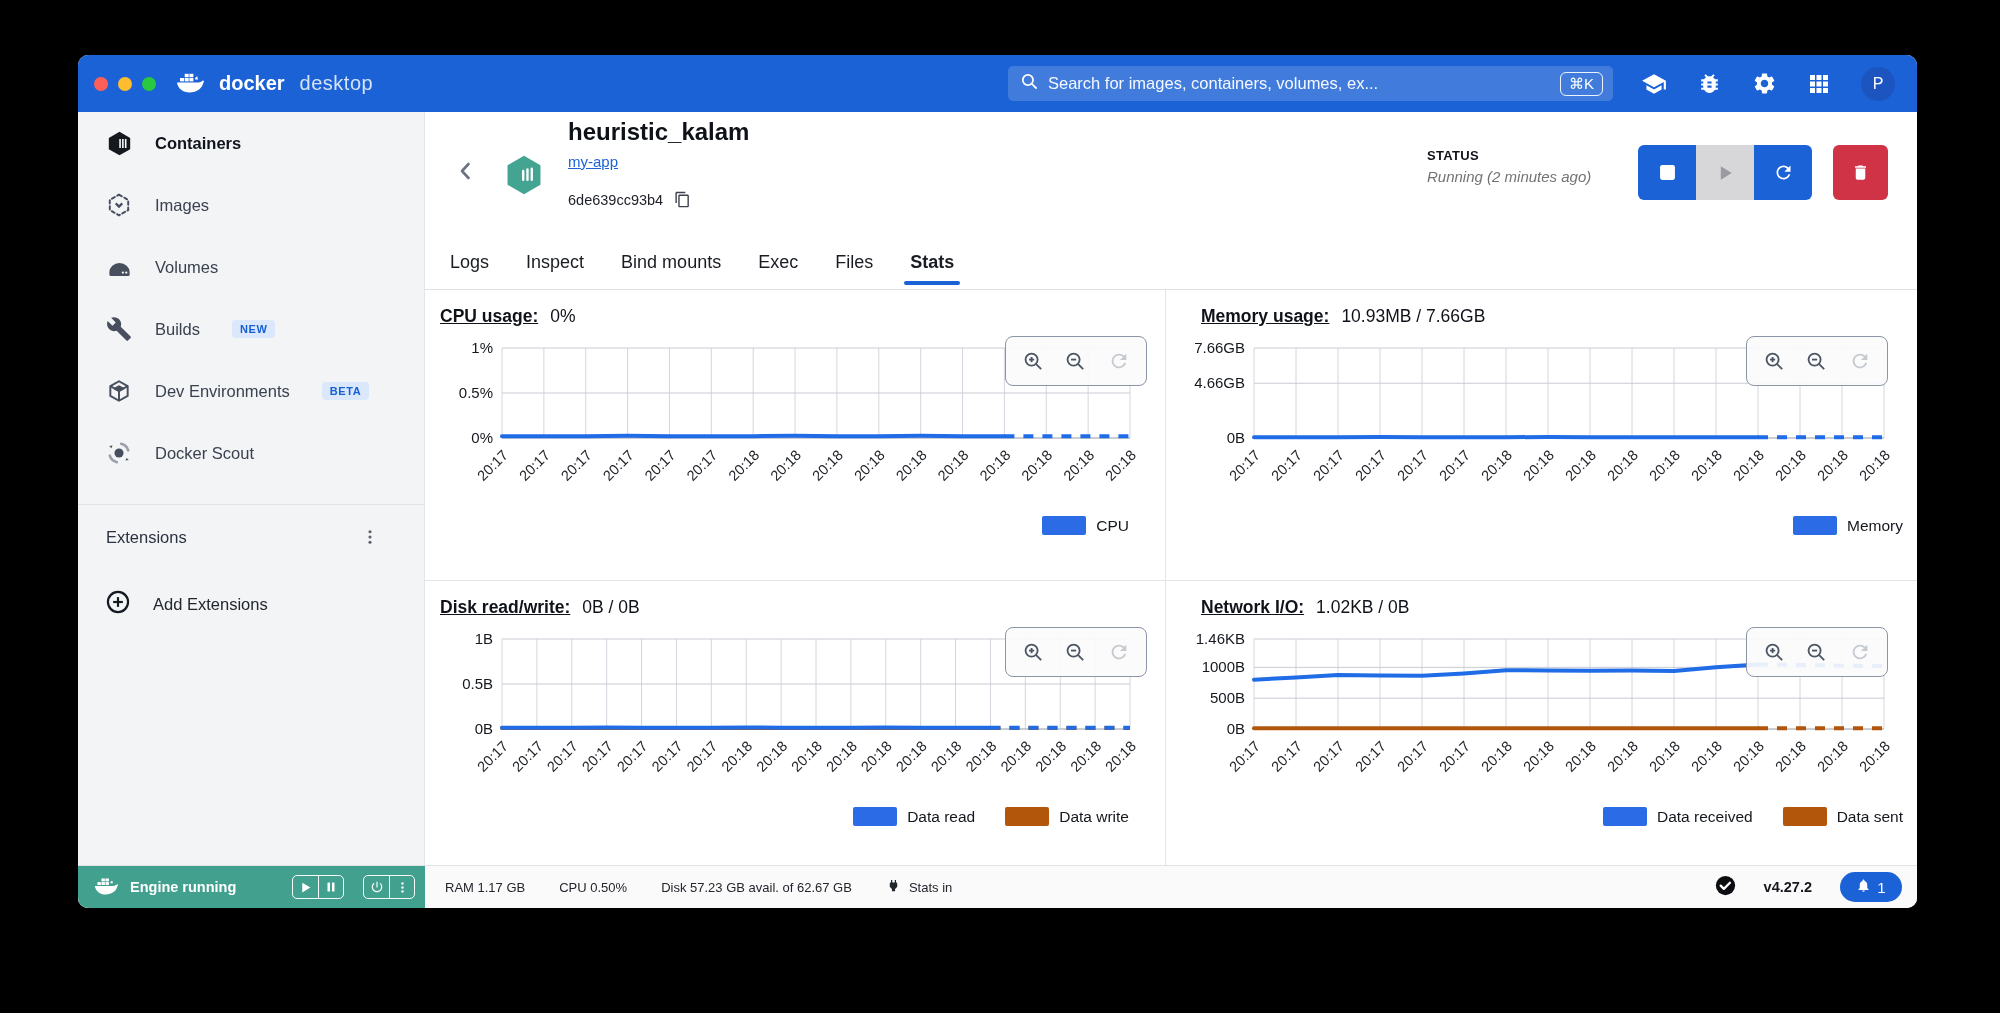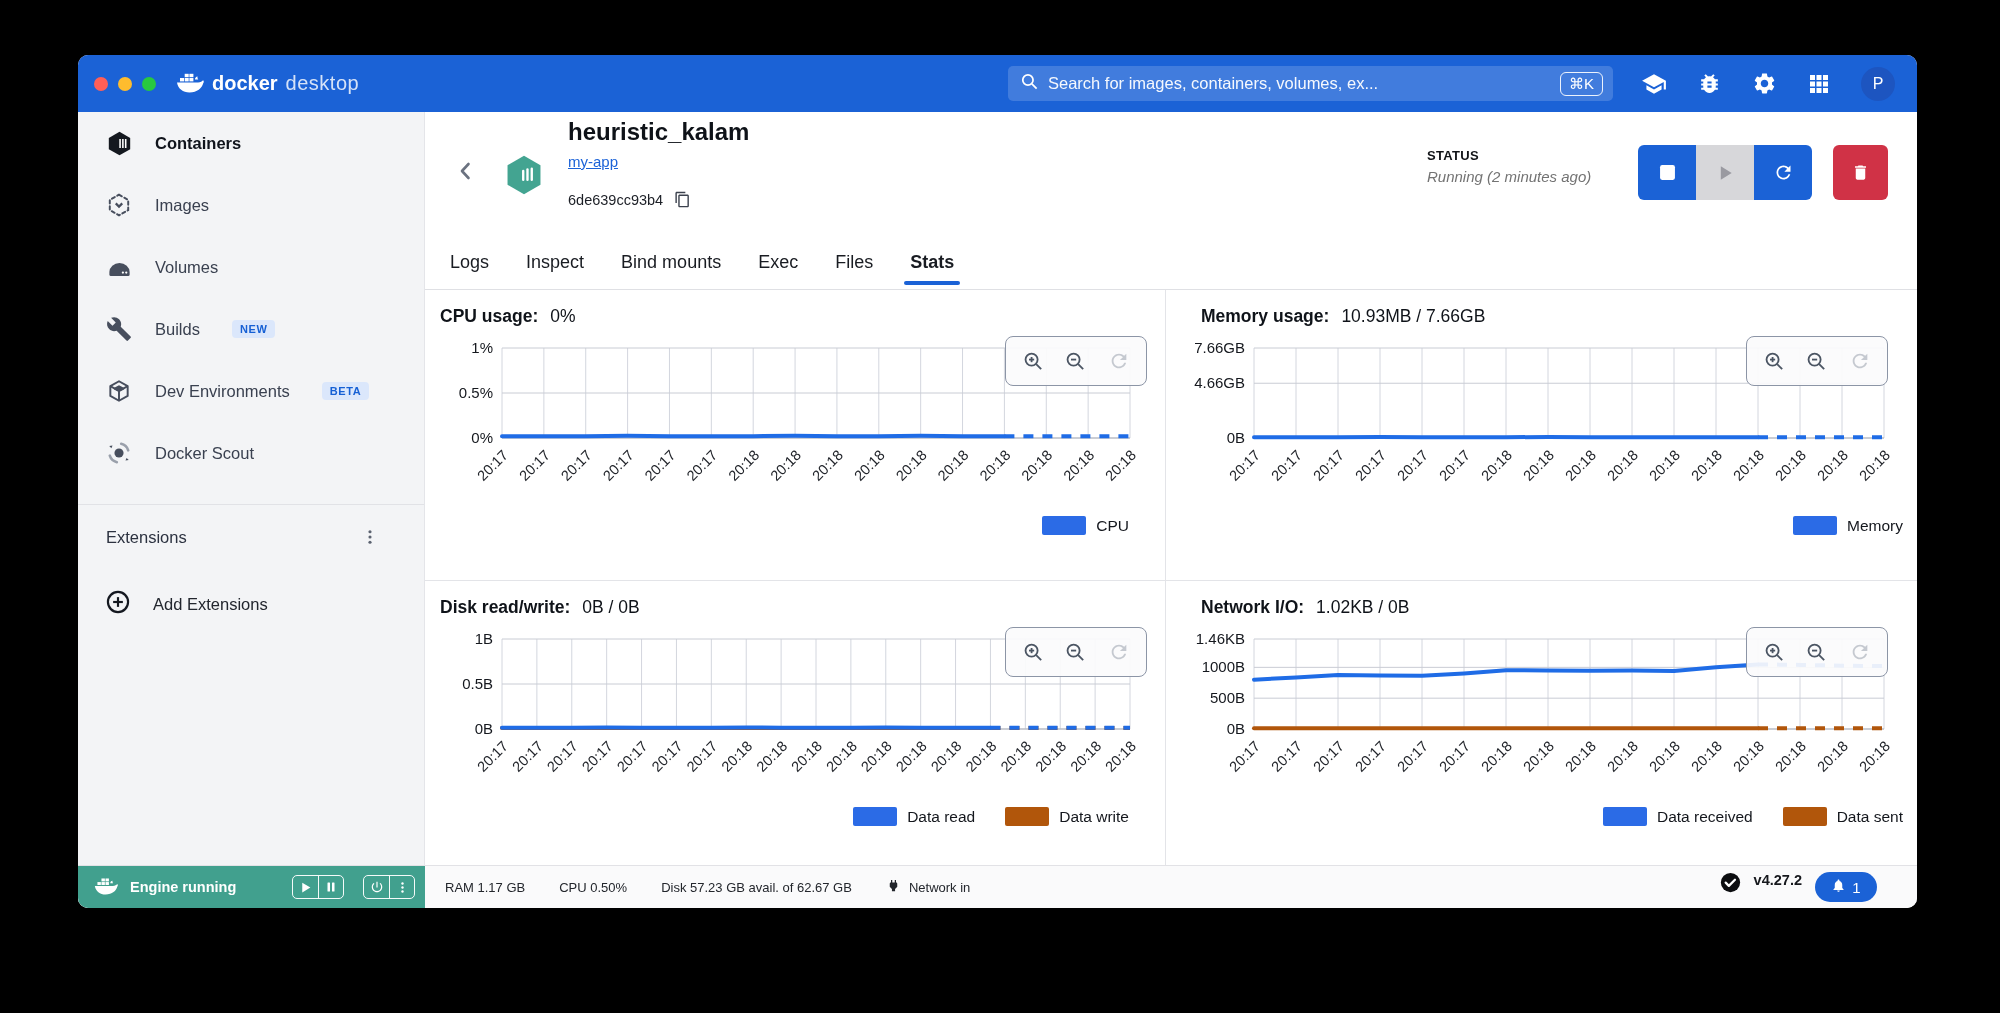--- a/index.html
+++ b/index.html
@@ -4,21 +4,21 @@
 <style>
   * { margin:0; padding:0; box-sizing:border-box; }
   html,body { width:2000px; height:1013px; background:#000; font-family:"Liberation Sans", sans-serif; overflow:hidden; }
   .window { position:absolute; left:78px; top:55px; width:1839px; height:853px; border-radius:10px; background:#fff; overflow:hidden; box-shadow:0 30px 70px rgba(0,0,0,.6); display:flex; flex-direction:column; }
 
   
   .titlebar { height:57px; background:#1b62d6; display:flex; align-items:center; position:relative; flex:0 0 auto; }
   .traffic { display:flex; gap:10px; padding-left:16px; width:86px; }
   .traffic span { width:14px; height:14px; border-radius:50%; }
   .tl-close{ background:#ff5f57; } .tl-min{ background:#febc2e; } .tl-zoom{ background:#28c840; }
-  .logo { display:flex; align-items:center; gap:8px; margin-left:12px; }
+  .logo { display:flex; align-items:center; gap:15px; margin-left:12px; }
   .logo .app-bold { color:#fff; font-weight:700; font-size:20px; }
   .logo .app-light { color:rgba(255,255,255,.82); font-weight:400; font-size:20px; letter-spacing:.5px; }
   .search { position:absolute; left:930px; top:11px; width:605px; height:35px; background:rgba(255,255,255,.17); border-radius:5px; display:flex; align-items:center; padding:0 10px 0 12px; gap:9px; }
   .search input { flex:1; background:transparent; border:none; outline:none; color:#fff; font-size:16.5px; font-family:"Liberation Sans",sans-serif; }
   .search input::placeholder { color:rgba(255,255,255,.95); opacity:1; }
   .kbd { border:1.5px solid rgba(255,255,255,.9); border-radius:6px; padding:2px 8px; color:#fff; font-size:15px; white-space:nowrap; }
   .tb-icons { position:absolute; right:22px; top:0; height:57px; display:flex; align-items:center; gap:29px; }
   .tb-btn { background:none; border:none; cursor:pointer; width:26px; height:26px; display:flex; align-items:center; justify-content:center; }
   .avatar { width:34px; height:34px; border-radius:50%; background:#1d55c0; color:#fff; font-size:16px; display:flex; align-items:center; justify-content:center; border:none; }
 
@@ -61,21 +61,21 @@
   .tab { font-size:18px; color:#191c22; cursor:pointer; position:relative; height:100%; display:flex; align-items:center; }
   .tab.active { font-weight:700; }
   .tab.active::after { content:""; position:absolute; left:-6px; right:-6px; bottom:4px; height:4px; border-radius:3px; background:#1b62d6; }
 
   
   .charts-grid { flex:1; display:grid; grid-template-columns:740px 1fr; grid-template-rows:290px 285px; }
   .cell { position:relative; padding-left:15px; }
   .cell.rcol { border-left:1px solid #e3e4e8; padding-left:35px; }
   .cell.brow { border-top:1px solid #e3e4e8; }
   .chart-title { padding-top:16px; font-size:17.5px; color:#0f1319; height:46px; }
-  .chart-title b { font-weight:700; }
+  .chart-title b { font-weight:700;text-decoration:underline; }
   .chart-title .val { margin-left:12px; }
   svg.plot { display:block; margin-top:2px; overflow:visible; }
   .ylab { font-size:15px; fill:#15181e; font-family:"Liberation Sans",sans-serif; }
   .xlab { font-size:14.5px; fill:#22252b; font-family:"Liberation Sans",sans-serif; }
   .legend { display:flex; justify-content:flex-end; align-items:center; gap:30px; margin-top:10px; }
   .cell:not(.rcol) .legend { margin-right:36px; }
   .cell.rcol .legend { margin-right:14px; }
   .lg-item { display:flex; align-items:center; gap:10px; }
   .lg-swatch { width:44px; height:19px; border-radius:2px; display:inline-block; }
   .lg-label { font-size:15.5px; color:#14171d; }
@@ -87,21 +87,21 @@
   
   .statusbar { height:43px; border-top:1px solid #e2e2e6; background:#fafafb; display:flex; align-items:center; flex:0 0 auto; }
   .engine-seg { width:347px; height:100%; background:#41a08e; display:flex; align-items:center; padding:0 10px 0 16px; gap:12px; flex:0 0 auto; }
   .engine-text { color:#fff; font-size:14.5px; font-weight:600; flex:1; }
   .eng-group { display:flex; border:1.5px solid rgba(255,255,255,.95); border-radius:5px; height:24px; }
   .eng-group + .eng-group { margin-left:7px; }
   .eng-btn { width:25px; display:flex; align-items:center; justify-content:center; background:none; border:none; cursor:pointer; }
   .eng-btn + .eng-btn { border-left:1.5px solid rgba(255,255,255,.95); }
   .sb-stats { display:flex; align-items:center; gap:34px; padding-left:20px; font-size:13px; color:#23262c; }
   .sb-signed { display:flex; align-items:center; gap:8px; }
-  .sb-right { margin-left:auto; display:flex; align-items:flex-start; gap:13px; padding-right:40px; }
+  .sb-right { margin-left:auto; display:flex; align-items:center; gap:28px; padding-right:15px; }
   .sb-version { font-size:14.5px; font-weight:700; color:#16181d; }
   .bell-pill { height:30px; min-width:62px; border-radius:15px; background:#1b62d6; border:none; color:#fff; display:flex; align-items:center; justify-content:center; gap:6px; font-size:15px; cursor:pointer; padding:0 12px; }
 </style>
 </head>
 <body>
 
 <div class="window">
 
   <div class="titlebar">
     <div class="traffic">
@@ -688,21 +688,21 @@
       </div>
     </div>
     <div class="sb-stats">
       <span>RAM 1.17 GB</span>
       <span>CPU 0.50%</span>
       <span>Disk 57.23 GB avail. of 62.67 GB</span>
       <span class="sb-signed">
         <span><svg width="15" height="15" viewBox="0 0 24 24" fill="#23262c">
               <path d="M16 7V3h-2v4h-4V3H8v4c-1.1 0-2 .9-2 2v5l3.5 3.5V21h5v-3.5L18 14V9c0-1.1-.9-2-2-2z"></path>
             </svg></span>
-        <span>Network in</span>
+        <span>Stats in</span>
       </span>
     </div>
     <div class="sb-right">
       <span><svg width="21" height="21" viewBox="0 0 24 24">
             <circle cx="12" cy="12" r="11" fill="#0c0d10"></circle>
             <path d="M6.5 12.2 l3.6 3.6 7-7" fill="none" stroke="#fff" stroke-width="2.6" stroke-linecap="round" stroke-linejoin="round"></path>
           </svg></span>
       <span class="sb-version">v4.27.2</span>
       <button class="bell-pill">
         <span><svg width="15" height="15" viewBox="0 0 24 24" fill="#fff">

